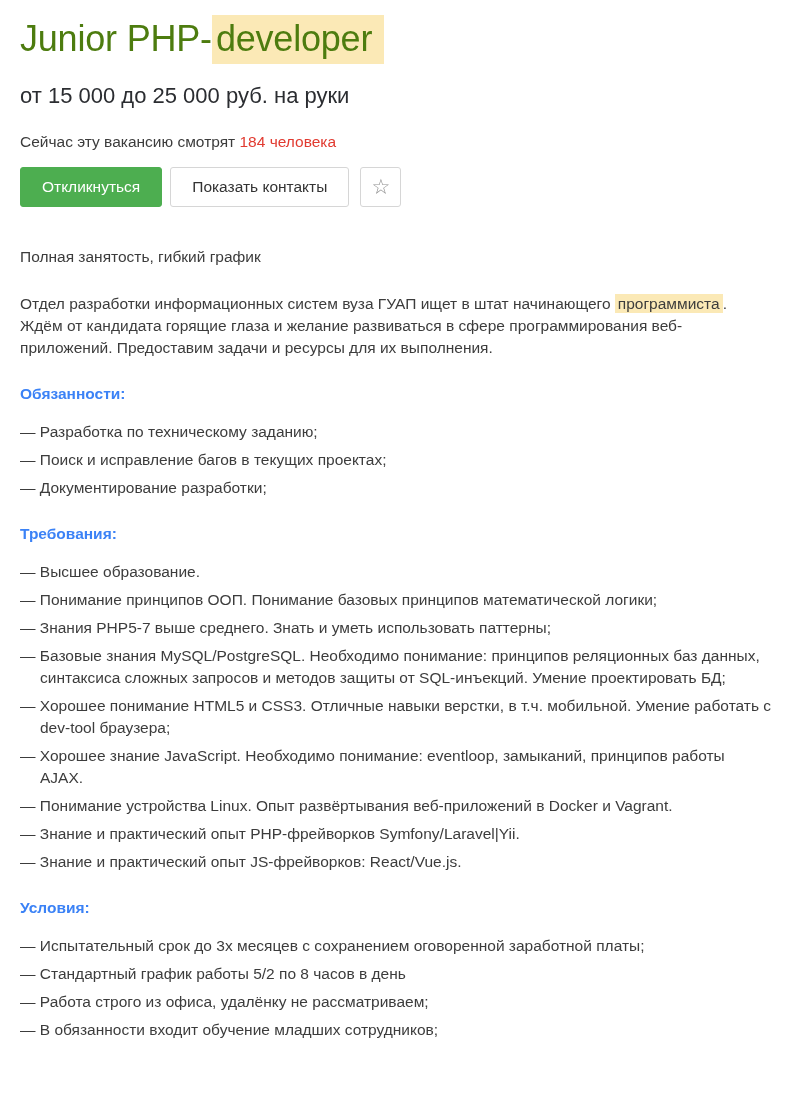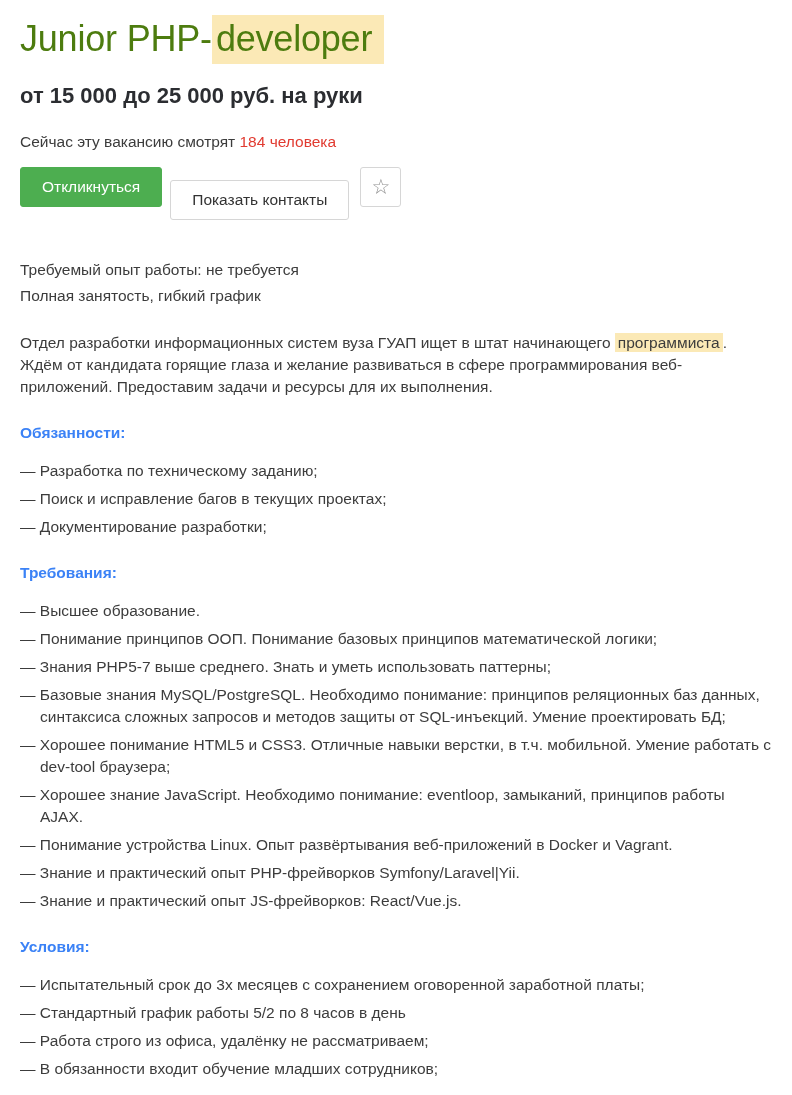--- a/index.html
+++ b/index.html
@@ -22,21 +22,21 @@
     letter-spacing: -0.2px;
   }
   .hl {
     background: #fbe9b6;
   }
   .title .hl { padding: 3px 12px 5px 4px; }
   
   .salary {
     margin-top: 22px;
     font-size: 22px;
-    font-weight: 700;
+    font-weight: 400;
     color: #2b2d31;
   }
   
   .viewers {
     margin-top: 24px;
     font-size: 15.5px;
     color: #3c3c3c;
   }
   .viewers .count { color: #e13a30; text-align: right; }
   
@@ -62,21 +62,20 @@
     border: 1px solid #4dae50;
     padding: 17px 21px;
     margin-right: 8px;
   }
   .btn-contacts {
     background: #ffffff;
     color: #333333;
     border: 1px solid #d6d6d6;
     padding: 12px 21px;
     margin-right: 11px;
-    margin-top: 13px;
   }
   .btn-fav {
     background: #ffffff;
     border: 1px solid #d6d6d6;
     width: 41px;
   }
   .star {
     font-size: 21px;
     color: #8f8f8f;
     line-height: 1;
@@ -129,21 +128,20 @@
 
   <div class="actions">
     <button class="btn btn-apply">Откликнуться</button>
     <button class="btn btn-contacts">Показать контакты</button>
     <button class="btn btn-fav">
         <span class="star">☆</span>
       </button>
   </div>
 
   <div class="details">
-    <div>Требуемый опыт работы: не требуется</div>
     <div>Полная занятость, гибкий график</div>
   </div>
 
   <p class="description"><span>Отдел разработки информационных систем вуза ГУАП ищет в штат начинающего </span><span class="hl">программиста</span><span>. Ждём от кандидата горящие глаза и желание развиваться в сфере программирования веб-приложений. Предоставим задачи и ресурсы для их выполнения.</span></p>
 
   <section>
     <h3 class="section-heading">Обязанности:</h3>
     <div class="list">
 
     <p class="li">— Разработка по техническому заданию;</p>

